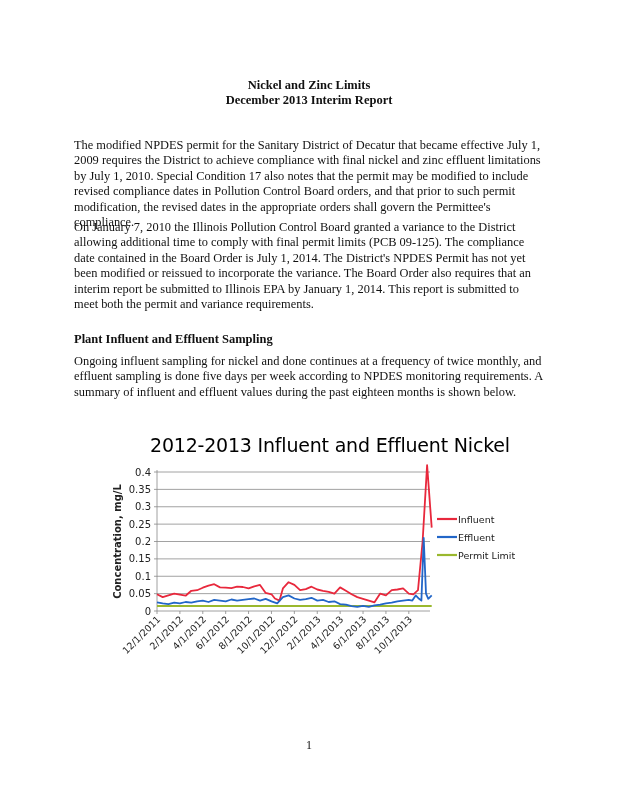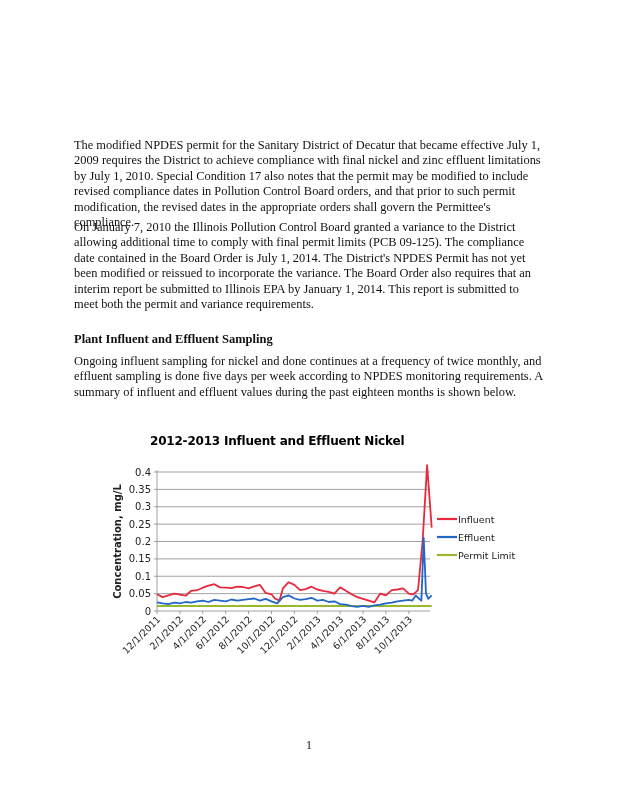--- a/index.html
+++ b/index.html
@@ -5,27 +5,29 @@
   html, body { margin:0; padding:0; background:#ffffff; }
   body { width:618px; height:800px; position:relative; overflow:hidden; font-family:"Liberation Serif", serif; color:#111; }
   .title-block { position:absolute; left:0; width:618px; top:78px; text-align:center; font-weight:bold; font-size:12.5px; line-height:14.5px; }
   .para { position:absolute; left:74px; width:472px; font-size:12.4px; line-height:15.4px; margin:0; }
   #p1 { top:132px;margin-top:6px; }
   #p2 { top:220px; }
   #h2 { position:absolute; left:74px; top:332px; font-weight:bold; font-size:12.5px; }
   #p3 { top:354px; }
   .chart { position:absolute; left:105px; top:430px; width:430px; height:250px; }
   .chart svg { position:absolute; left:0; top:0; }
-  .chart-title { position:absolute; left:45px; top:4px; font-family:"DejaVu Sans", sans-serif; font-weight:bold; font-size:12px; color:#000; letter-spacing:-0.2px; white-space:nowrap; }
+  .chart-title { position:absolute; left:45px; top:4px; font-family:"DejaVu Sans", sans-serif; font-weight:normal; font-size:19px; color:#000; letter-spacing:-0.2px; white-space:nowrap; }
   .page-num { position:absolute; left:0; width:618px; top:738px; text-align:center; font-size:12px; }
 </style>
 </head>
 <body>
 
 <div class="title-block">
+  <div>Nickel and Zinc Limits</div>
+  <div>December 2013 Interim Report</div>
 </div>
 
 <p class="para" id="p1">The modified NPDES permit for the Sanitary District of Decatur that became effective July 1, 2009 requires the District to achieve compliance with final nickel and zinc effluent limitations by July 1, 2010.  Special Condition 17 also notes that the permit may be modified to include revised compliance dates in Pollution Control Board orders, and that prior to such permit modification, the revised dates in the appropriate orders shall govern the Permittee's compliance.</p>
 <p class="para" id="p2">On January 7, 2010 the Illinois Pollution Control Board granted a variance to the District allowing additional time to comply with final permit limits (PCB 09-125).  The compliance date contained in the Board Order is July 1, 2014.  The District's NPDES Permit has not yet been modified or reissued to incorporate the variance.  The Board Order also requires that an interim report be submitted to Illinois EPA by January 1, 2014.  This report is submitted to meet both the permit and variance requirements.</p>
 <div id="h2">Plant Influent and Effluent Sampling</div>
 <p class="para" id="p3">Ongoing influent sampling for nickel and done continues at a frequency of twice monthly, and effluent sampling is done five days per week according to NPDES monitoring requirements.  A summary of influent and effluent values during the past eighteen months is shown below.</p>
 
 <div class="chart">
   <div class="chart-title">2012-2013 Influent and Effluent Nickel</div>
   <svg id="chart-svg" width="430" height="250">

